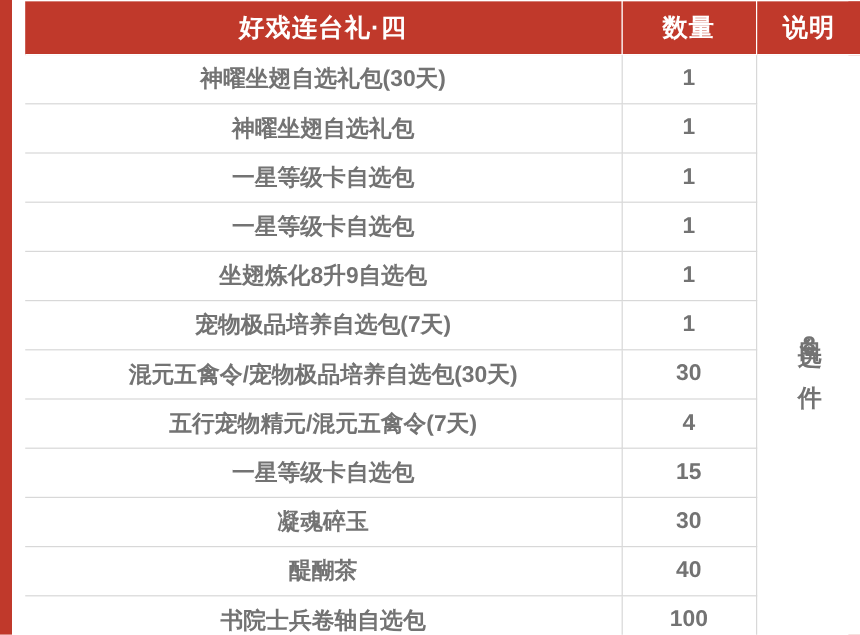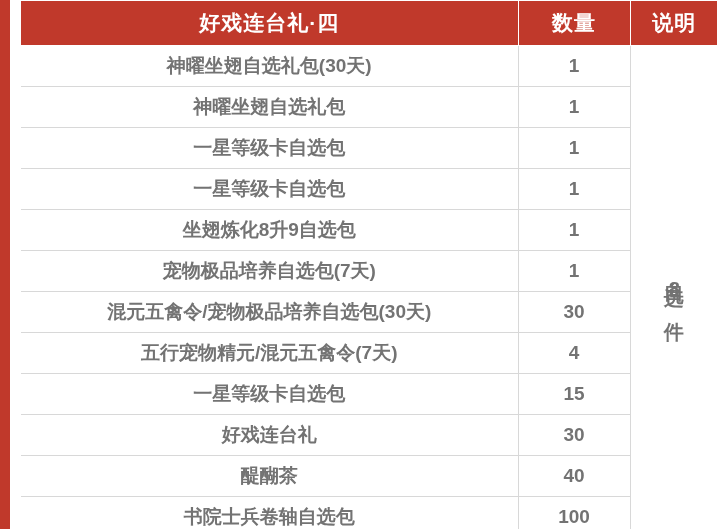--- a/index.html
+++ b/index.html
@@ -154,21 +154,21 @@
         </tr>
         <tr>
           <td class="name">五行宠物精元/混元五禽令(7天)</td>
           <td class="qty">4</td>
         </tr>
         <tr>
           <td class="name">一星等级卡自选包</td>
           <td class="qty">15</td>
         </tr>
         <tr>
-          <td class="name">好戏连台礼</td>
+          <td class="name">凝魂碎玉</td>
           <td class="qty">30</td>
         </tr>
         <tr>
           <td class="name">醍醐茶</td>
           <td class="qty">40</td>
         </tr>
         <tr>
           <td class="name">书院士兵卷轴自选包</td>
           <td class="qty">100</td>
         </tr>

